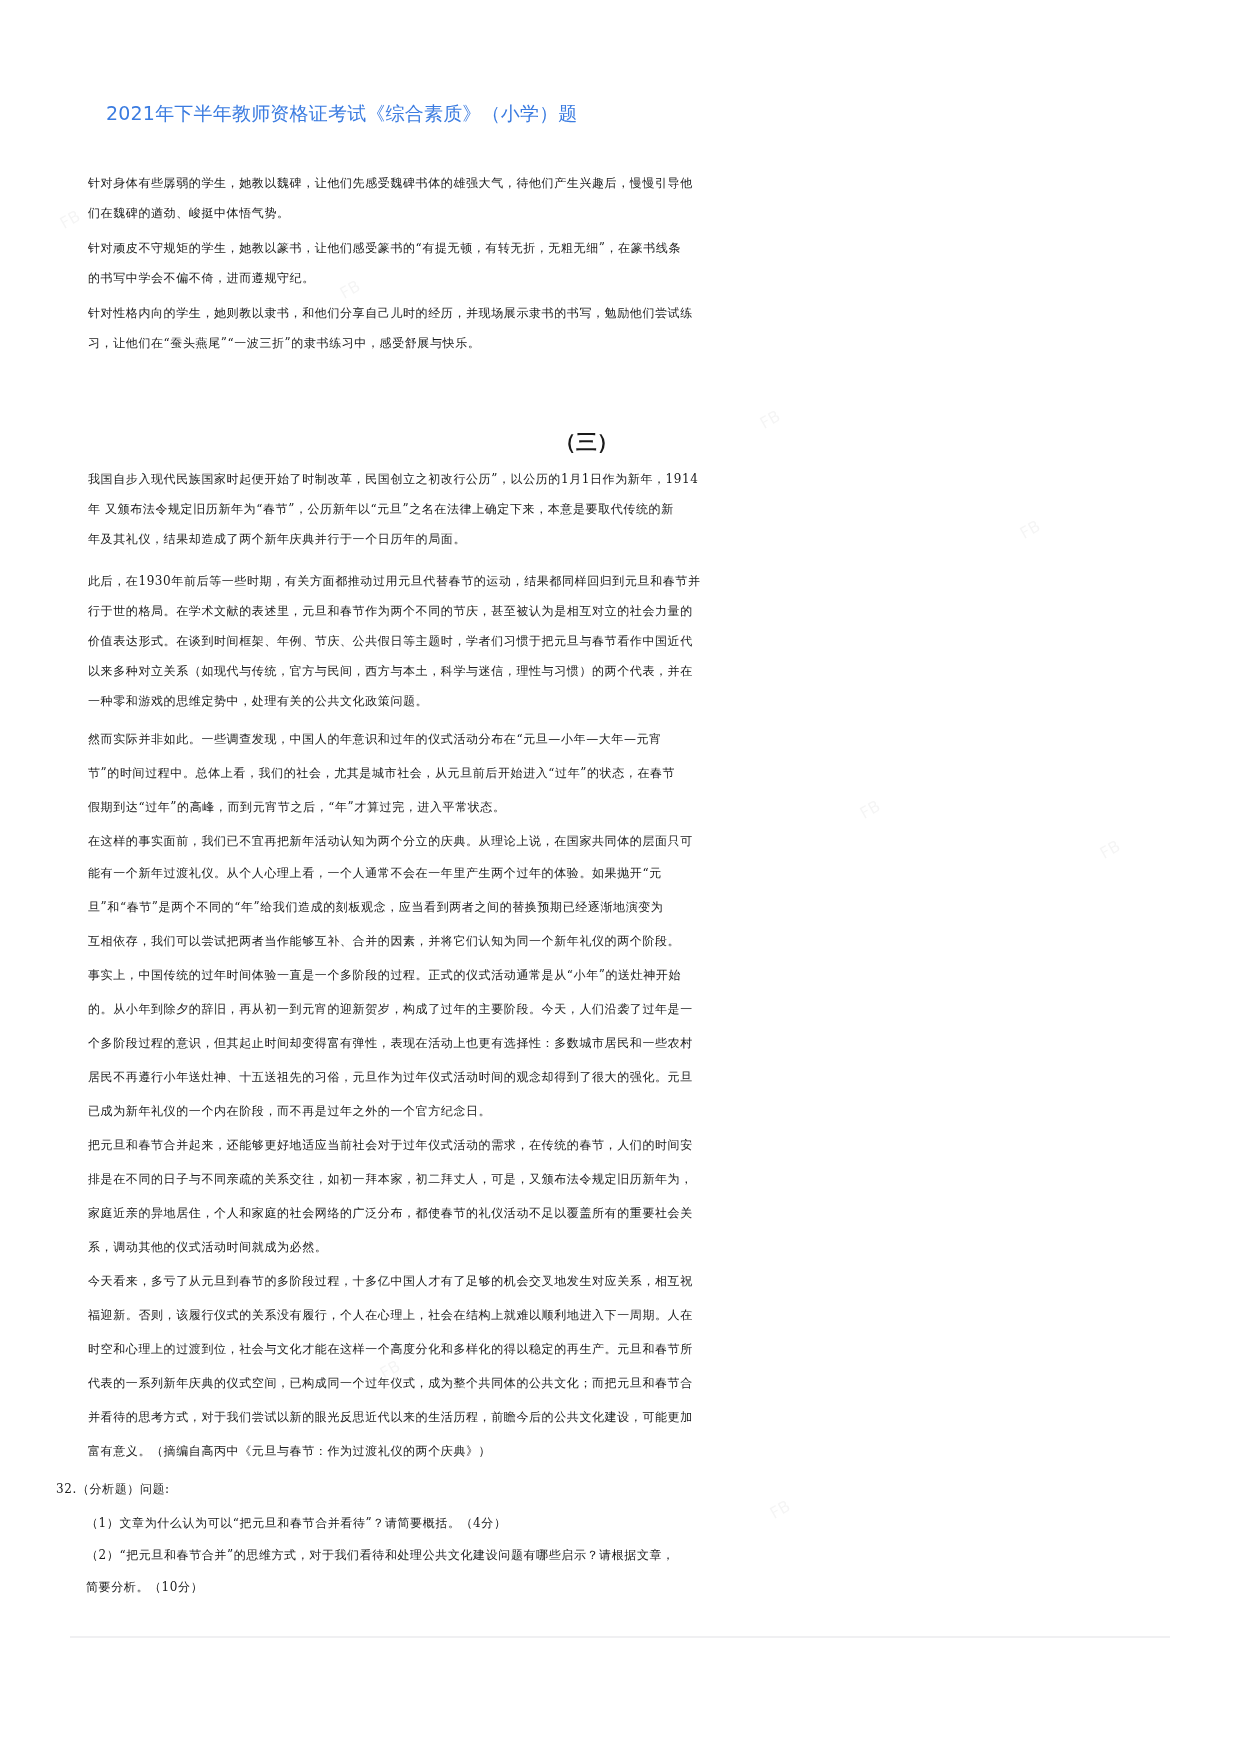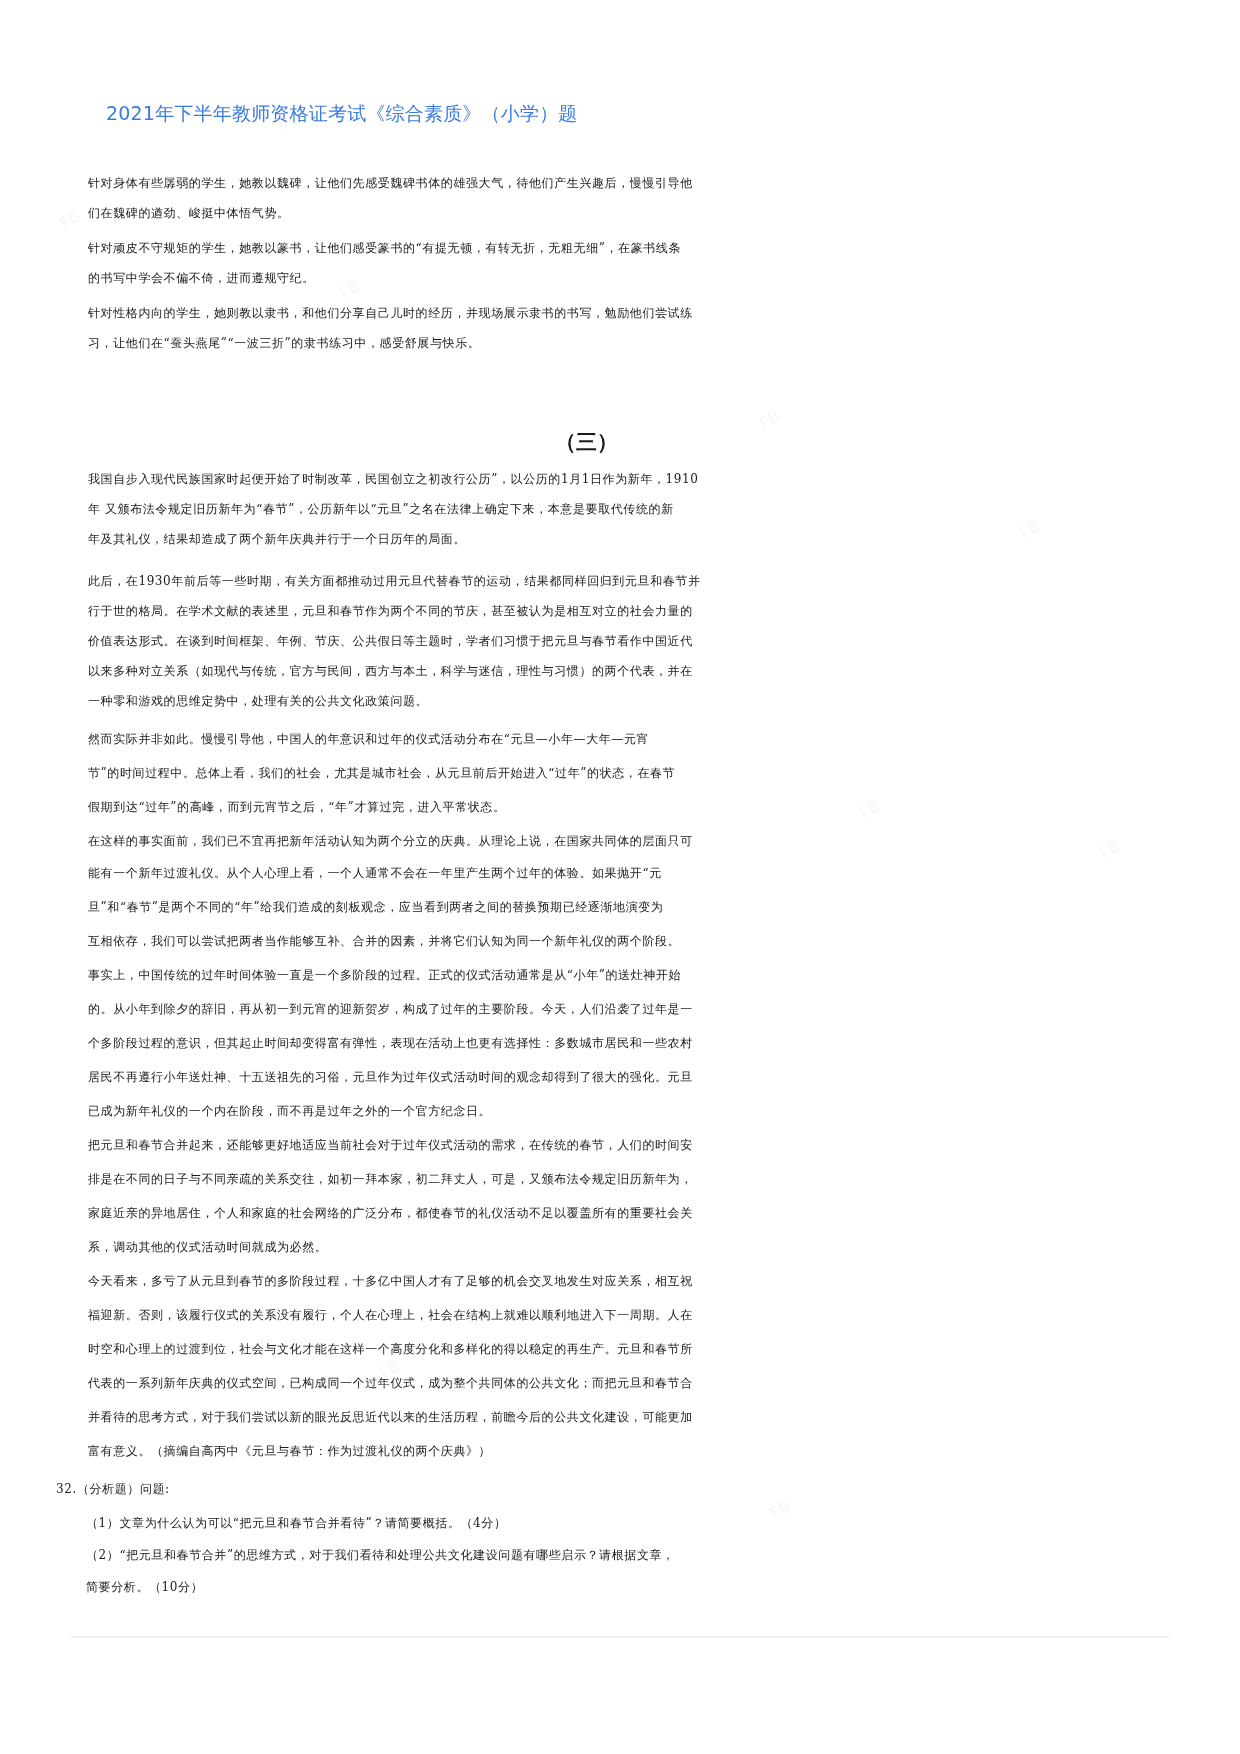--- a/index.html
+++ b/index.html
@@ -82,29 +82,29 @@
     <div class="line indent" style="top:233px">针对顽皮不守规矩的学生，她教以篆书，让他们感受篆书的“有提无顿，有转无折，无粗无细”，在篆书线条</div>
     <div class="line indent" style="top:263px">的书写中学会不偏不倚，进而遵规守纪。</div>
     <div class="line indent" style="top:298px">针对性格内向的学生，她则教以隶书，和他们分享自己儿时的经历，并现场展示隶书的书写，勉励他们尝试练</div>
     <div class="line indent" style="top:328px">习，让他们在“蚕头燕尾”“一波三折”的隶书练习中，感受舒展与快乐。</div>
   </div>
 
 
   <div class="section-head">（三）</div>
 
   <div>
-    <div class="line indent" style="top:464px">我国自步入现代民族国家时起便开始了时制改革，民国创立之初改行公历”，以公历的1月1日作为新年，1910</div>
+    <div class="line indent" style="top:464px">我国自步入现代民族国家时起便开始了时制改革，民国创立之初改行公历”，以公历的1月1日作为新年，1914</div>
     <div class="line indent" style="top:494px">年 又颁布法令规定旧历新年为“春节”，公历新年以“元旦”之名在法律上确定下来，本意是要取代传统的新</div>
     <div class="line indent" style="top:524px">年及其礼仪，结果却造成了两个新年庆典并行于一个日历年的局面。</div>
     <div class="line indent" style="top:566px">此后，在1930年前后等一些时期，有关方面都推动过用元旦代替春节的运动，结果都同样回归到元旦和春节并</div>
     <div class="line indent" style="top:596px">行于世的格局。在学术文献的表述里，元旦和春节作为两个不同的节庆，甚至被认为是相互对立的社会力量的</div>
     <div class="line indent" style="top:626px">价值表达形式。在谈到时间框架、年例、节庆、公共假日等主题时，学者们习惯于把元旦与春节看作中国近代</div>
     <div class="line indent" style="top:656px">以来多种对立关系（如现代与传统，官方与民间，西方与本土，科学与迷信，理性与习惯）的两个代表，并在</div>
     <div class="line indent" style="top:686px">一种零和游戏的思维定势中，处理有关的公共文化政策问题。</div>
-    <div class="line indent" style="top:724px">然而实际并非如此。慢慢引导他，中国人的年意识和过年的仪式活动分布在“元旦—小年—大年—元宵</div>
+    <div class="line indent" style="top:724px">然而实际并非如此。一些调查发现，中国人的年意识和过年的仪式活动分布在“元旦—小年—大年—元宵</div>
     <div class="line indent" style="top:758px">节”的时间过程中。总体上看，我们的社会，尤其是城市社会，从元旦前后开始进入“过年”的状态，在春节</div>
     <div class="line indent" style="top:792px">假期到达“过年”的高峰，而到元宵节之后，“年”才算过完，进入平常状态。</div>
     <div class="line indent" style="top:826px">在这样的事实面前，我们已不宜再把新年活动认知为两个分立的庆典。从理论上说，在国家共同体的层面只可</div>
     <div class="line indent" style="top:858px">能有一个新年过渡礼仪。从个人心理上看，一个人通常不会在一年里产生两个过年的体验。如果抛开“元</div>
     <div class="line indent" style="top:892px">旦”和“春节”是两个不同的“年”给我们造成的刻板观念，应当看到两者之间的替换预期已经逐渐地演变为</div>
     <div class="line indent" style="top:926px">互相依存，我们可以尝试把两者当作能够互补、合并的因素，并将它们认知为同一个新年礼仪的两个阶段。</div>
     <div class="line indent" style="top:960px">事实上，中国传统的过年时间体验一直是一个多阶段的过程。正式的仪式活动通常是从“小年”的送灶神开始</div>
     <div class="line indent" style="top:994px">的。从小年到除夕的辞旧，再从初一到元宵的迎新贺岁，构成了过年的主要阶段。今天，人们沿袭了过年是一</div>
     <div class="line indent" style="top:1028px">个多阶段过程的意识，但其起止时间却变得富有弹性，表现在活动上也更有选择性：多数城市居民和一些农村</div>
     <div class="line indent" style="top:1062px">居民不再遵行小年送灶神、十五送祖先的习俗，元旦作为过年仪式活动时间的观念却得到了很大的强化。元旦</div>

